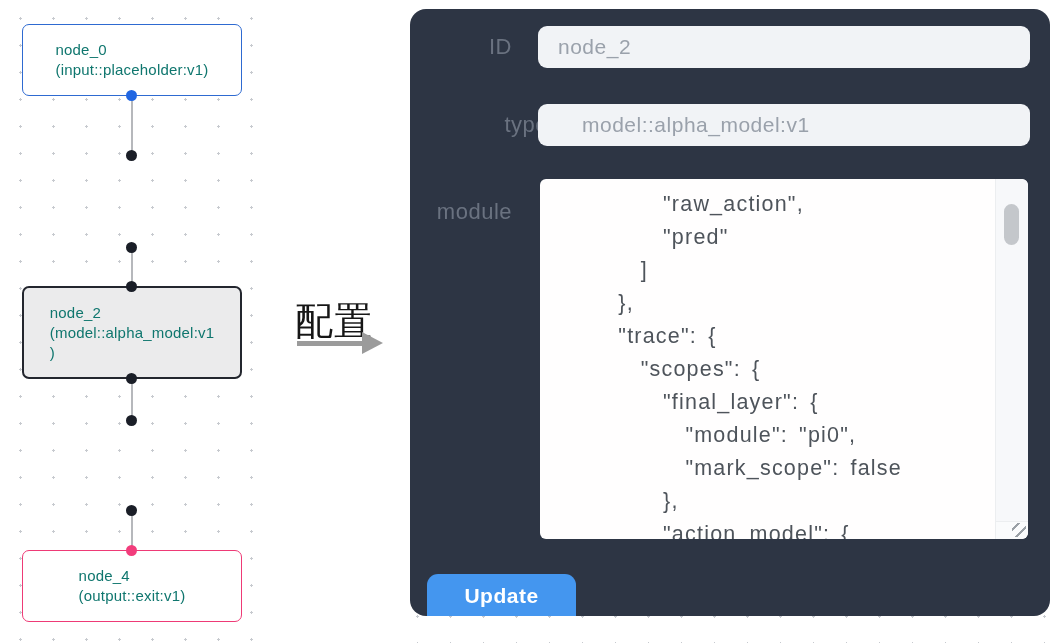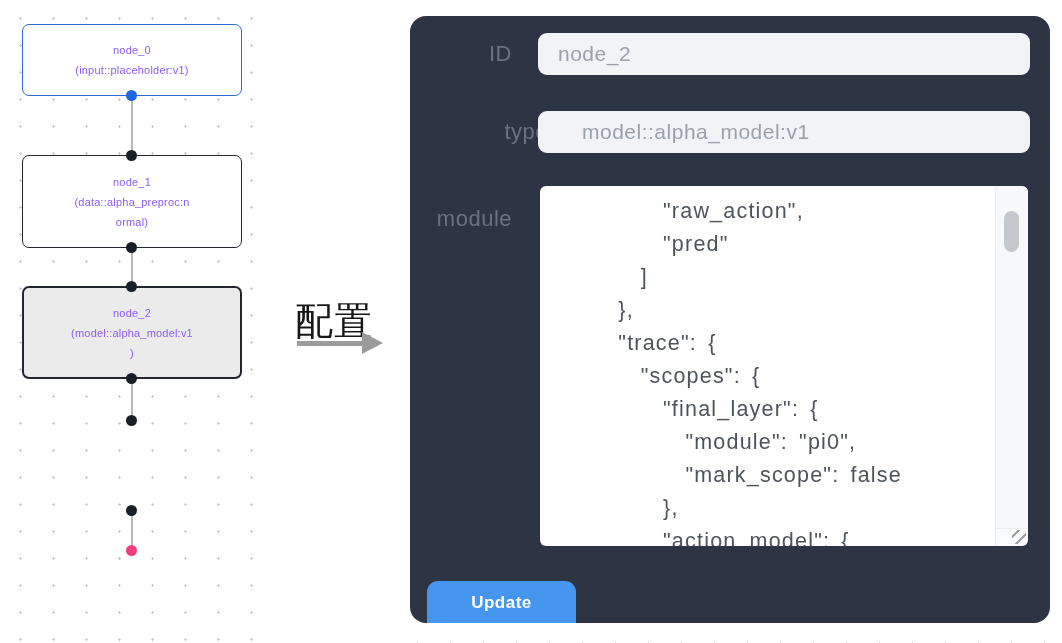--- a/index.html
+++ b/index.html
@@ -13,43 +13,43 @@
     background-image:radial-gradient(circle,#c7cacf 1.2px,transparent 1.4px);
     background-size:33px 27px;background-position:4px 5px;
   }
   .node{
     position:absolute;left:22px;width:220px;box-sizing:border-box;
     background:#ffffff;border:1.6px solid #23262e;border-radius:7px;
     display:flex;align-items:center;justify-content:center;
   }
   .node.selected{border-width:2.5px;}
   .node-text{
-    white-space:pre-line;text-align:center;font-size:11px;line-height:20px;
-    color:#8b5cf6;letter-spacing:.2px;
+    white-space:pre-line;text-align:left;font-size:15px;line-height:20px;
+    color:#0f766e;letter-spacing:.2px;
   }
   .edge{position:absolute;left:131px;width:2px;background:#b6b8bc;}
   .port{position:absolute;left:126px;width:11px;height:11px;border-radius:50%;}
   
   #annotation-label{
     position:absolute;left:295px;top:296px;font-size:38px;color:#161616;
     letter-spacing:1px;
   }
   #arrow-shaft{position:absolute;left:297px;top:341px;width:66px;height:5px;background:#9b9b9b;}
   #arrow-head{
     position:absolute;left:362px;top:332px;width:0;height:0;
     border-left:21px solid #9b9b9b;border-top:11px solid transparent;border-bottom:11px solid transparent;
   }
   
   #right-canvas{
     position:absolute;left:394px;top:0;width:668px;height:643px;
     background-image:radial-gradient(circle,#c7cacf 1.2px,transparent 1.4px);
     background-size:33px 27px;background-position:7px 9px;
   }
   #config-panel{
-    position:absolute;left:16px;top:16px;width:640px;height:607px;
+    position:absolute;left:16px;top:9px;width:640px;height:607px;
     background:#2d3544;border-radius:16px;overflow:hidden;
   }
   .flabel{
     position:absolute;left:0;width:102px;text-align:right;
     color:#6a7280;font-size:22px;letter-spacing:.5px;
   }
   #id-label{top:17px;height:42px;line-height:42px;}
   #type-label{top:95px;height:42px;line-height:42px;margin-left:36px;}
   #config-label{top:190px;line-height:26px;}
   .finput{
@@ -84,55 +84,54 @@
     background:#fafbfc;border-left:1px solid #eceef0;border-top:1px solid #eceef0;
     border-bottom-right-radius:6px;
   }
   #resize-handle{
     position:absolute;right:2px;bottom:2px;width:14px;height:14px;
     background:repeating-linear-gradient(135deg,transparent 0 4px,#9aa0a6 4px 6px,transparent 6px 8px);
   }
   #update-button{
     position:absolute;left:17px;top:565px;width:149px;height:55px;
     background:#4496ef;border:none;border-radius:11px;color:#ffffff;
-    font-size:17px;font-weight:bold;letter-spacing:.5px;text-align:center;
+    font-size:21px;font-weight:bold;letter-spacing:.5px;text-align:center;
     padding:0 0 12px 0;font-family:"Liberation Sans",sans-serif;cursor:pointer;
   }
 </style>
 </head>
 <body>
 
 <div id="screen">
 
   <div id="flow-canvas">
       <div class="edge" style="top: 96px; height: 59px;"></div>
       <div class="edge" style="top: 248px; height: 38px;"></div>
       <div class="edge" style="top: 379px; height: 41px;"></div>
       <div class="edge" style="top: 511px; height: 39px;"></div>
       <div class="node" style="top: 24px; height: 72px; border-color: rgb(46, 106, 209); background: rgb(255, 255, 255);">
         <div class="node-text">node_0
 (input::placeholder:v1)</div>
       </div>
       <div class="port" style="top: 90px; background: rgb(32, 102, 226);"></div>
-      <div class="node" style="top: 155px; height: 93px; border-color: rgb(35, 38, 46); background: rgb(255, 255, 255);">
-        <div class="node-text">node_1
-(data::alpha_preproc:n
-ormal)</div>
-      </div>
       <div class="port" style="top: 150px; background: rgb(26, 30, 39);"></div>
       <div class="port" style="top: 242px; background: rgb(26, 30, 39);"></div>
       <div class="node selected" style="top: 286px; height: 93px; border-color: rgb(35, 38, 46); background: rgb(235, 235, 236);">
         <div class="node-text">node_2
 (model::alpha_model:v1
 )</div>
       </div>
       <div class="port" style="top: 281px; background: rgb(26, 30, 39);"></div>
       <div class="port" style="top: 373px; background: rgb(26, 30, 39);"></div>
       <div class="port" style="top: 415px; background: rgb(26, 30, 39);"></div>
       <div class="port" style="top: 505px; background: rgb(26, 30, 39);"></div>
+      <div class="node" style="top: 550px; height: 72px; border-color: rgb(238, 58, 118); background: rgb(255, 255, 255);">
+        <div class="node-text">node_4
+(output::exit:v1)</div>
+      </div>
       <div class="port" style="top: 545px; background: rgb(242, 61, 124);"></div>
     </div>
 
   <div id="annotation-label">配置</div>
   <div id="arrow-shaft"></div>
   <div id="arrow-head"></div>
 
   <div id="right-canvas">
     <div id="config-panel" style="background: rgb(45, 53, 68);">
 

